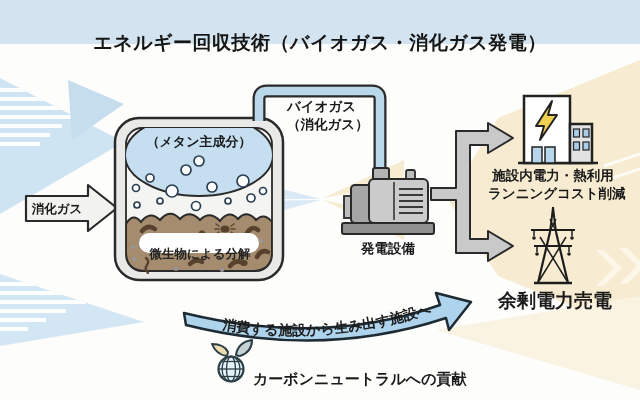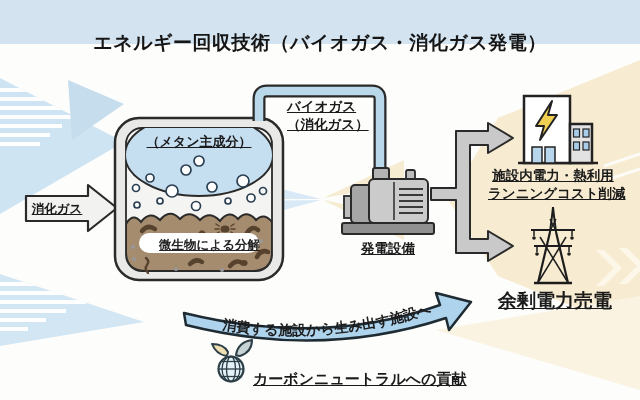--- a/index.html
+++ b/index.html
@@ -11,21 +11,21 @@
   }
   .abs{position:absolute;}
   #title-band{
     left:0; top:0; width:640px; height:44px;
     background:#d3e4f0;
     display:flex; align-items:center; justify-content:center;
   }
   #title-band .t{
     font-size:19px; font-weight:bold; letter-spacing:0.5px; color:#161616;margin-top:41px;
   }
-  .lbl{ font-weight:bold; line-height:1.32; white-space:nowrap;text-decoration:underline; }
+  .lbl{ font-weight:bold; line-height:1.32; white-space:nowrap; }
   .ctr{ text-align:center; }
   svg{ position:absolute; left:0; top:0; }
 </style>
 </head>
 <body>
 
 <div id="canvas">
 
   <svg width="640" height="400" viewBox="0 0 640 400">
     <defs>
@@ -249,21 +249,21 @@
   <div id="title-band" class="abs">
     <span class="t">エネルギー回収技術（バイオガス・消化ガス発電）</span>
   </div>
 
   <div class="abs lbl ctr" style="left:26px; top:201px; width:62px; font-size:12.5px;">消化ガス</div>
 
   <div class="abs lbl ctr" style="left:129px; top:133px; width:140px; font-size:13px;">
     <div>（メタン主成分）</div>
   </div>
 
-  <div class="abs lbl ctr" style="left:140px; top:237px; width:120px; font-size:12.5px; color:#222;text-align:right;">微生物による分解</div>
+  <div class="abs lbl ctr" style="left:140px; top:246px; width:120px; font-size:12.5px; color:#222;">微生物による分解</div>
 
 
   <div class="abs lbl" style="left:287px; top:98px; font-size:13.5px;">
     <div>バイオガス</div>
     <div>（消化ガス）</div>
   </div>
 
   <div class="abs lbl ctr" style="left:338px; top:240px; width:100px; font-size:13.5px;">発電設備</div>
 
   <div class="abs lbl ctr" style="left:488px; top:167px; width:130px; font-size:13.5px;">

